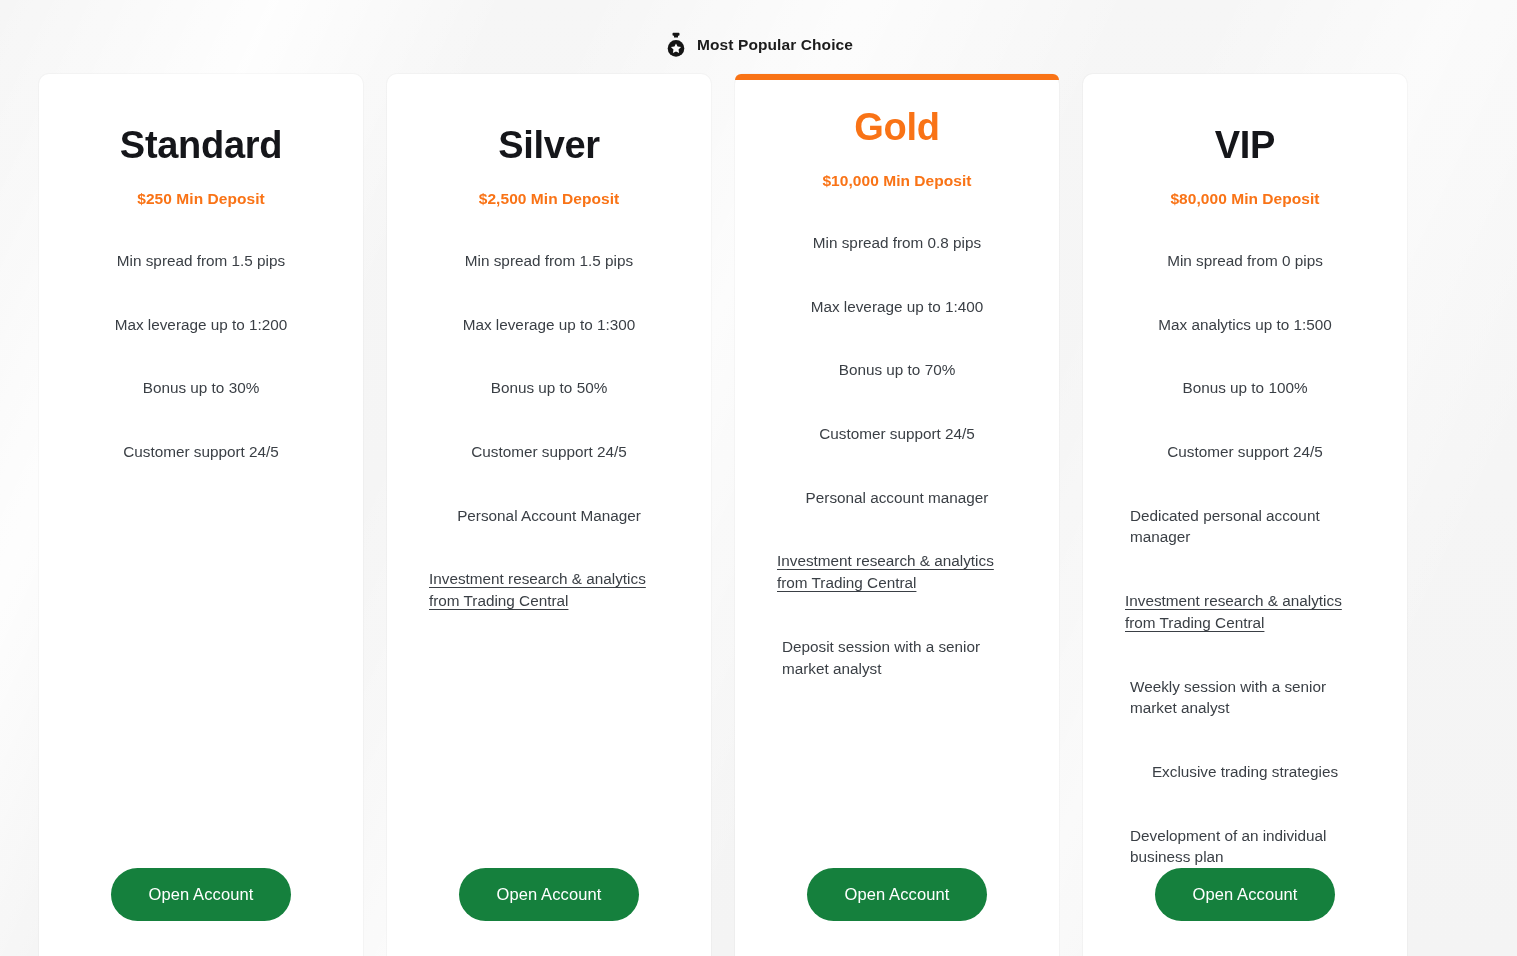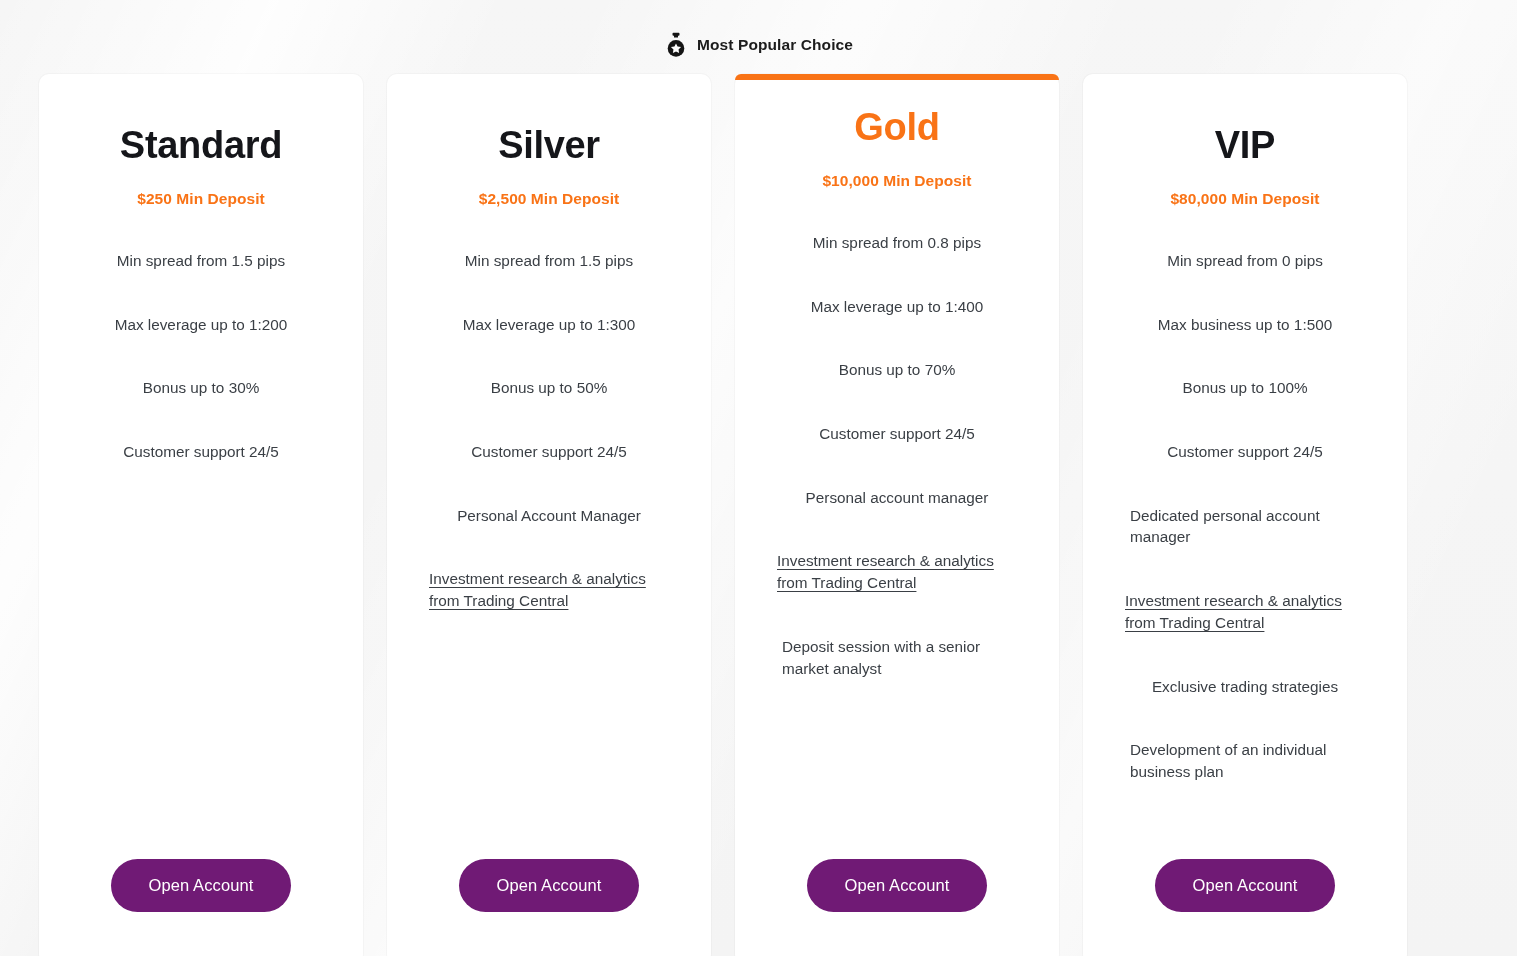--- a/index.html
+++ b/index.html
@@ -153,21 +153,21 @@
 
   .cta-wrap {
     margin-top: auto;
     padding-bottom: 52px;
     width: 100%;
     display: flex;
     justify-content: center;
   }
 
   .cta {
-    background: #701a75;
+    background: #15803d;
     color: #ffffff;
     border: none;
     border-radius: 999px;
     font-family: "Liberation Sans", sans-serif;
     font-size: 16.5px;
     font-weight: 500;
     padding: 17px 38px;
     cursor: pointer;
     letter-spacing: 0.1px;
     white-space: nowrap;
@@ -233,25 +233,26 @@
         </ul>
         <div class="cta-wrap">
           <button class="cta">Open Account</button>
         </div>
       </div>
       <div class="card">
         <div class="card-title">VIP</div>
         <div class="deposit">$80,000 Min Deposit</div>
         <ul class="features">
           <li class="feature">Min spread from 0 pips</li>
-          <li class="feature">Max business up to 1:500</li>
+          <li class="feature">Max analytics up to 1:500</li>
           <li class="feature">Bonus up to 100%</li>
           <li class="feature">Customer support 24/5</li>
           <li class="feature">Dedicated personal account manager</li>
           <li class="feature link">Investment research &amp; analytics from Trading Central</li>
+          <li class="feature">Weekly session with a senior market analyst</li>
           <li class="feature">Exclusive trading strategies</li>
           <li class="feature">Development of an individual business plan</li>
         </ul>
         <div class="cta-wrap">
           <button class="cta">Open Account</button>
         </div>
       </div>
     </div>
 
 </div>

